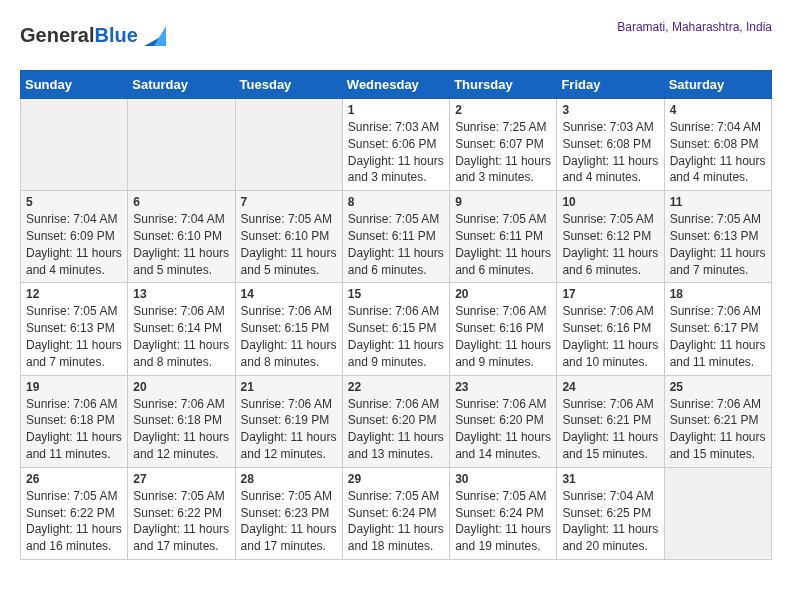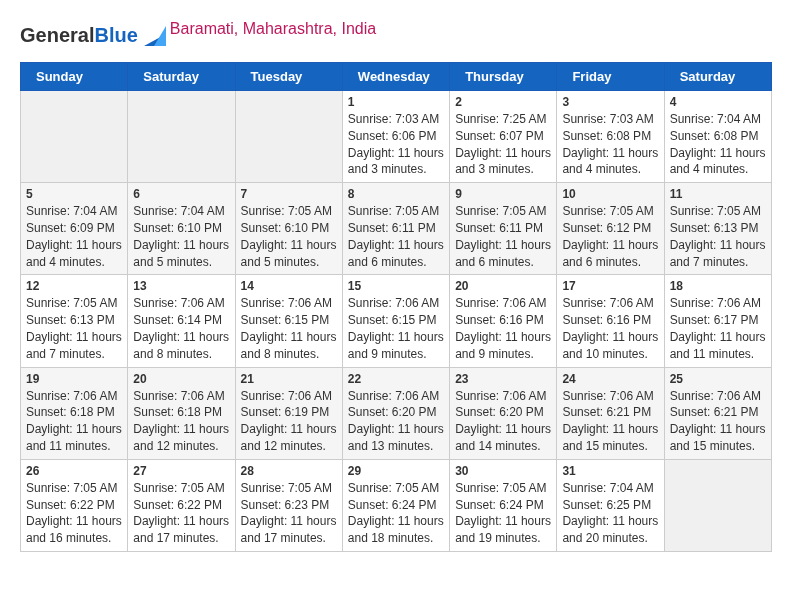--- a/index.html
+++ b/index.html
@@ -5,23 +5,23 @@
     * { box-sizing: border-box; margin: 0; padding: 0; }
     body {
       font-family: Arial, sans-serif;
       background: #fff;
       width: 792px;
       min-height: 612px;
       padding: 20px;
     }
     .header {
       display: flex;
-      justify-content: flex-start;
+      justify-content: space-between;
       align-items: flex-start;
-      margin-bottom: 12px;
+      margin-bottom: 20px;
     }
     .logo {
       display: flex;
       align-items: center;
     }
     .logo-text {
       font-size: 20px;
       font-weight: bold;
       line-height: 1.1;
     }
@@ -35,34 +35,34 @@
     .title-block {
       text-align: right;
     }
     .month-title {
       font-size: 36px;
       font-weight: bold;
       color: #222;
       line-height: 1.1;
     }
     .location-title {
-      font-size: 16px;
-      color: #be185d;
+      font-size: 12px;
+      color: #4c1d95;
     }
     .calendar {
       width: 100%;
       border-collapse: collapse;
       border: 1px solid #ccc;
     }
     .calendar th {
       background-color: #1565c0;
       color: #fff;
       font-size: 13px;
       font-weight: bold;
-      padding: 6px 15px;
+      padding: 6px 4px;
       text-align: left;
       border: 1px solid #1a5cb8;
     }
     .calendar td {
       vertical-align: top;
       border: 1px solid #ccc;
       padding: 4px 5px;
       font-size: 10.5px;
       color: #333;
       min-height: 80px;

